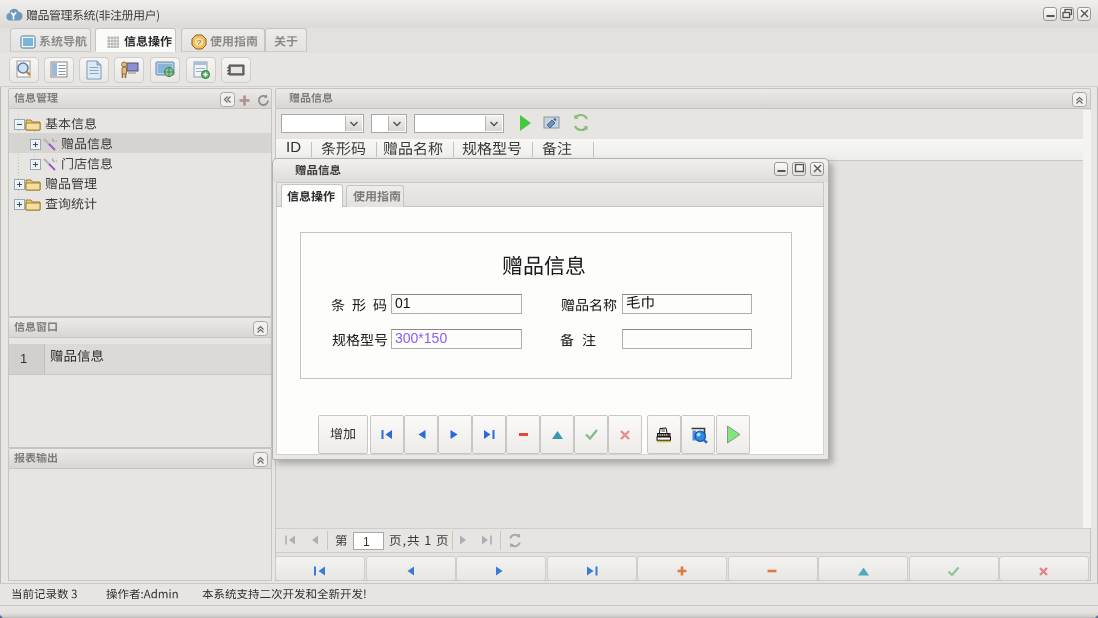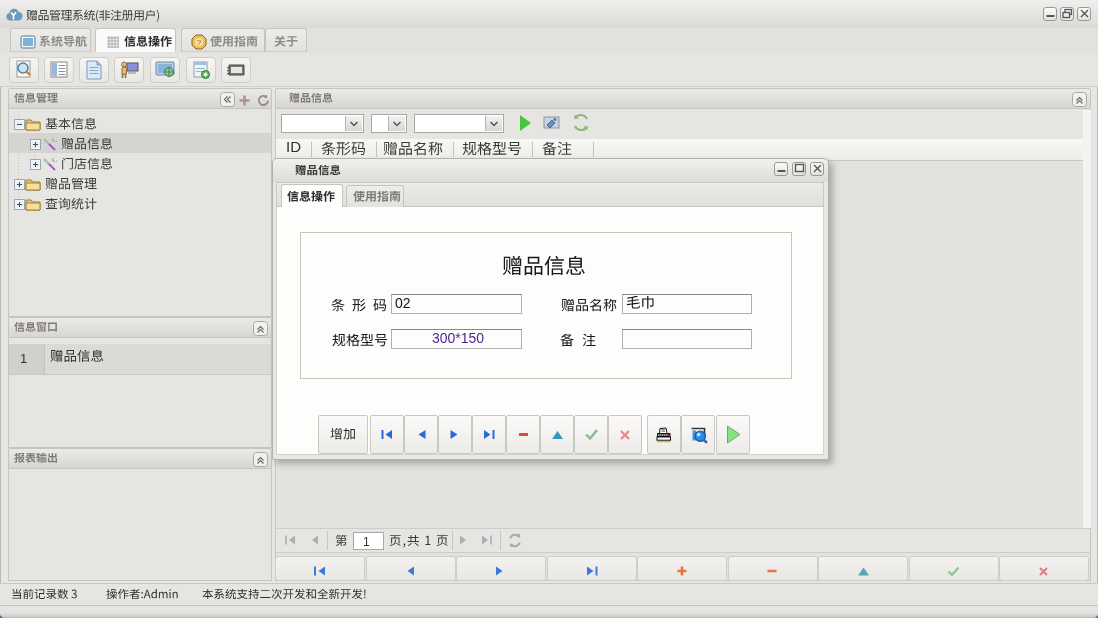--- a/index.html
+++ b/index.html
@@ -489,40 +489,40 @@
       <svg width="15" height="15" viewBox="0 0 15 15" style="display:block">
         <path transform="translate(0,11.2)" d="M11.8 -11.5C11.0 -10.4 9.4 -9.2 8.0 -8.5C8.3 -8.3 8.6 -8.0 8.8 -7.8C10.2 -8.6 11.8 -9.8 12.8 -11.1ZM12.2 -7.7C11.3 -6.5 9.6 -5.2 8.2 -4.5C8.4 -4.3 8.8 -3.9 8.9 -3.7C10.4 -4.5 12.1 -5.9 13.2 -7.3ZM12.6 -3.9C11.5 -2.1 9.5 -0.6 7.4 0.3C7.7 0.5 8.0 0.9 8.2 1.1C10.4 0.1 12.4 -1.6 13.6 -3.5ZM5.7 -9.9V-6.3H3.4V-9.9ZM0.6 -6.3V-5.3H2.4C2.3 -3.2 2.0 -1.2 0.5 0.5C0.8 0.6 1.1 1.0 1.3 1.2C3.0 -0.6 3.3 -3.0 3.4 -5.3H5.7V1.1H6.7V-5.3H8.2V-6.3H6.7V-9.9H8.0V-10.9H0.8V-9.9H2.4V-6.3Z" fill="#1a1a1a"></path>
       </svg>
     </div>
 <div class="svgt" style="left:373px;top:299px">
       <svg width="15" height="15" viewBox="0 0 15 15" style="display:block">
         <path transform="translate(0,11.2)" d="M5.7 -2.9V-1.9H11.1V-2.9ZM6.9 -9.1C6.8 -7.7 6.6 -5.8 6.4 -4.7H6.7L12.1 -4.7C11.8 -1.6 11.5 -0.4 11.1 -0.0C11.0 0.1 10.9 0.1 10.6 0.1C10.4 0.1 9.7 0.1 9.1 0.1C9.2 0.3 9.3 0.7 9.4 1.0C10.0 1.1 10.7 1.1 11.0 1.0C11.5 1.0 11.7 0.9 12.0 0.6C12.5 0.1 12.8 -1.4 13.1 -5.2C13.1 -5.3 13.2 -5.6 13.2 -5.6H11.4C11.6 -7.4 11.9 -9.5 12.0 -10.9L11.2 -11.0L11.1 -10.9H6.2V-10.0H10.9C10.8 -8.7 10.6 -7.0 10.4 -5.6H7.5C7.6 -6.7 7.8 -8.0 7.9 -9.0ZM0.7 -11.0V-10.1H2.4C2.0 -7.9 1.4 -5.9 0.4 -4.6C0.6 -4.3 0.8 -3.7 0.9 -3.5C1.1 -3.8 1.4 -4.2 1.6 -4.6V0.5H2.5V-0.6H5.1V-6.7H2.5C2.9 -7.8 3.2 -8.9 3.4 -10.1H5.5V-11.0ZM2.5 -5.8H4.2V-1.6H2.5Z" fill="#1a1a1a"></path>
       </svg>
     </div>
 <div class="abs" style="left:391px;top:294px;width:131px;height:20px;background:#fdfdfc;border:1px solid #b0aeac;border-top-color:#8a8886;box-sizing:border-box;">
-      <div style="margin:0 0 0 3px;font-size:14px;color:#111;">02</div>
+      <div style="margin:0 0 0 3px;font-size:14px;color:#111;">01</div>
     </div>
 <div class="svgt" style="left:561px;top:299px">
       <svg width="57" height="15" viewBox="0 0 57 15" style="display:block">
         <path transform="translate(0,11.2)" d="M2.9 -9.3V-5.3C2.9 -3.5 2.8 -1.0 0.6 0.4C0.7 0.6 1.0 0.8 1.1 1.0C3.5 -0.6 3.7 -3.3 3.7 -5.3V-9.3ZM3.5 -1.8C4.2 -1.1 4.9 -0.1 5.2 0.5L5.9 0.0C5.6 -0.6 4.8 -1.6 4.2 -2.3ZM1.2 -11.1V-2.5H2.0V-10.2H4.7V-2.5H5.6V-11.1ZM7.2 -8.4C7.6 -7.7 8.0 -6.8 8.1 -6.2L8.8 -6.5C8.6 -7.0 8.2 -7.9 7.8 -8.6ZM11.0 -8.6C10.8 -8.0 10.4 -7.1 10.1 -6.5L10.7 -6.3C11.0 -6.8 11.4 -7.6 11.7 -8.4ZM7.6 -1.5H11.3V-0.4H7.6ZM7.6 -2.3V-3.5H11.3V-2.3ZM6.2 -9.9V-5.1H12.8V-9.9H11.2C11.5 -10.4 11.9 -10.9 12.2 -11.5L11.2 -11.8C11.0 -11.3 10.5 -10.5 10.2 -9.9H8.0L8.8 -10.2C8.6 -10.6 8.2 -11.3 7.9 -11.8L7.0 -11.5C7.4 -11.0 7.7 -10.4 7.8 -9.9ZM6.7 -4.3V1.0H7.6V0.5H11.3V1.0H12.3V-4.3ZM7.0 -9.1H9.1V-5.9H7.0ZM9.8 -9.1H11.9V-5.9H9.8Z M18.2 -10.2H23.8V-7.5H18.2ZM17.2 -11.2V-6.5H24.9V-11.2ZM15.2 -5.0V1.1H16.2V0.4H19.1V1.0H20.1V-5.0ZM16.2 -0.7V-4.0H19.1V-0.7ZM21.7 -5.0V1.1H22.7V0.4H25.9V1.0H27.0V-5.0ZM22.7 -0.7V-4.0H25.9V-0.7Z M31.7 -7.4C32.4 -6.9 33.2 -6.2 33.8 -5.7C32.2 -4.8 30.4 -4.2 28.7 -3.8C28.9 -3.6 29.1 -3.1 29.2 -2.9C30.0 -3.0 30.8 -3.3 31.5 -3.5V1.1H32.6V0.4H38.8V1.1H39.9V-4.8H34.3C36.6 -6.0 38.7 -7.7 39.8 -10.0L39.1 -10.4L38.9 -10.4H34.0C34.3 -10.8 34.6 -11.2 34.9 -11.6L33.7 -11.8C32.9 -10.5 31.3 -8.9 29.0 -7.8C29.2 -7.6 29.6 -7.3 29.7 -7.0C31.0 -7.7 32.1 -8.5 33.1 -9.4H38.3C37.4 -8.2 36.2 -7.1 34.8 -6.2C34.2 -6.8 33.2 -7.5 32.5 -8.0ZM38.8 -0.6H32.6V-3.8H38.8Z M49.2 -6.3C48.8 -4.5 48.3 -2.8 47.5 -1.7C47.7 -1.6 48.2 -1.3 48.3 -1.1C49.1 -2.4 49.8 -4.2 50.1 -6.1ZM52.9 -6.2C53.6 -4.6 54.2 -2.6 54.3 -1.3L55.3 -1.6C55.1 -2.9 54.5 -4.9 53.9 -6.4ZM49.4 -11.7C49.1 -9.9 48.5 -8.2 47.7 -6.9V-7.7H45.9V-10.2C46.6 -10.4 47.2 -10.6 47.7 -10.8L47.1 -11.6C46.1 -11.2 44.4 -10.8 42.9 -10.5C43.0 -10.3 43.1 -9.9 43.2 -9.7C43.7 -9.8 44.3 -9.9 44.9 -10.0V-7.7H42.8V-6.8H44.8C44.3 -5.2 43.3 -3.3 42.5 -2.3C42.6 -2.1 42.9 -1.7 43.0 -1.4C43.7 -2.3 44.4 -3.7 44.9 -5.1V1.1H45.9V-5.2C46.4 -4.6 46.9 -3.8 47.1 -3.4L47.7 -4.2C47.5 -4.5 46.3 -5.8 45.9 -6.2V-6.8H47.6L47.5 -6.7C47.8 -6.6 48.2 -6.3 48.4 -6.1C48.9 -6.9 49.4 -7.8 49.7 -8.9H51.1V-0.2C51.1 0.0 51.1 0.1 50.9 0.1C50.7 0.1 50.1 0.1 49.4 0.1C49.6 0.3 49.8 0.8 49.8 1.1C50.7 1.1 51.3 1.0 51.7 0.9C52.1 0.7 52.2 0.4 52.2 -0.2V-8.9H54.1C53.9 -8.4 53.6 -7.9 53.3 -7.4L54.3 -7.1C54.7 -7.9 55.1 -8.9 55.4 -9.8L54.7 -10.0L54.6 -9.9H50.1C50.2 -10.4 50.3 -11.0 50.5 -11.5Z" fill="#1a1a1a"></path>
       </svg>
     </div>
 <div class="abs" style="left:622px;top:294px;width:130px;height:20px;background:#fdfdfc;border:1px solid #b0aeac;border-top-color:#8a8886;box-sizing:border-box;"></div>
 <div class="svgt" style="left:626px;top:296px">
       <svg width="30" height="15" viewBox="0 0 30 15" style="display:block">
         <path transform="translate(0,11.6)" d="M0.9 -3.5 1.0 -2.4 5.8 -3.1V-1.1C5.8 0.5 6.3 0.9 8.1 0.9C8.5 0.9 11.4 0.9 11.8 0.9C13.4 0.9 13.7 0.3 13.9 -1.8C13.6 -1.8 13.2 -2.0 12.9 -2.2C12.8 -0.5 12.6 -0.2 11.7 -0.2C11.1 -0.2 8.6 -0.2 8.1 -0.2C7.1 -0.2 6.9 -0.3 6.9 -1.1V-3.2L13.6 -4.1L13.4 -5.1L6.9 -4.3V-6.5L12.6 -7.3L12.5 -8.3L6.9 -7.6V-9.8C8.8 -10.2 10.6 -10.7 12.0 -11.2L11.0 -12.1C8.8 -11.2 4.7 -10.4 1.0 -9.9C1.2 -9.6 1.3 -9.2 1.4 -8.9C2.8 -9.1 4.3 -9.4 5.8 -9.6V-7.4L1.3 -6.8L1.5 -5.8L5.8 -6.4V-4.1Z M16.2 -9.2V-0.9H17.4V-8.1H21.2V1.2H22.4V-8.1H26.4V-2.3C26.4 -2.0 26.3 -2.0 26.0 -2.0C25.7 -2.0 24.7 -2.0 23.6 -2.0C23.8 -1.7 24.0 -1.2 24.1 -0.9C25.4 -0.9 26.3 -0.9 26.8 -1.1C27.3 -1.3 27.5 -1.6 27.5 -2.3V-9.2H22.4V-12.2H21.2V-9.2Z" fill="#111111"></path>
       </svg>
     </div>
 <div class="svgt" style="left:332px;top:334px">
       <svg width="57" height="15" viewBox="0 0 57 15" style="display:block">
         <path transform="translate(0,11.2)" d="M6.7 -11.1V-3.6H7.7V-10.2H11.5V-3.6H12.6V-11.1ZM2.9 -11.6V-9.4H0.9V-8.5H2.9V-7.1L2.9 -6.2H0.6V-5.2H2.9C2.7 -3.3 2.2 -1.2 0.5 0.2C0.8 0.4 1.1 0.8 1.3 1.0C2.6 -0.2 3.3 -1.8 3.6 -3.3C4.2 -2.6 5.0 -1.5 5.4 -0.9L6.1 -1.7C5.8 -2.2 4.3 -3.9 3.8 -4.4L3.9 -5.2H6.0V-6.2H3.9L3.9 -7.1V-8.5H5.8V-9.4H3.9V-11.6ZM9.1 -9.0V-6.3C9.1 -4.1 8.7 -1.5 5.2 0.4C5.4 0.5 5.7 0.9 5.8 1.1C8.0 0.0 9.1 -1.5 9.6 -3.0V-0.4C9.6 0.6 10.0 0.8 10.9 0.8H12.0C13.1 0.8 13.3 0.3 13.4 -1.9C13.2 -2.0 12.8 -2.1 12.6 -2.3C12.5 -0.4 12.4 -0.0 12.0 -0.0H11.0C10.7 -0.0 10.5 -0.1 10.5 -0.5V-4.1H9.9C10.1 -4.8 10.1 -5.6 10.1 -6.3V-9.0Z M22.1 -9.3H25.1C24.7 -8.5 24.1 -7.6 23.5 -6.9C22.8 -7.6 22.3 -8.4 21.9 -9.1ZM16.8 -11.8V-8.8H14.7V-7.8H16.7C16.3 -5.8 15.3 -3.6 14.4 -2.5C14.6 -2.2 14.8 -1.8 14.9 -1.5C15.6 -2.5 16.3 -4.0 16.8 -5.6V1.1H17.8V-6.0C18.3 -5.3 18.7 -4.6 19.0 -4.2L19.6 -5.0C19.3 -5.3 18.2 -6.7 17.8 -7.2V-7.8H19.4L19.1 -7.5C19.3 -7.3 19.7 -7.0 19.9 -6.8C20.4 -7.2 20.9 -7.7 21.3 -8.3C21.7 -7.6 22.2 -6.9 22.8 -6.3C21.6 -5.3 20.2 -4.5 18.8 -4.1C19.0 -3.9 19.2 -3.5 19.4 -3.2C19.7 -3.4 20.1 -3.5 20.5 -3.7V1.1H21.4V0.5H25.4V1.1H26.4V-3.8L27.0 -3.5C27.2 -3.8 27.5 -4.2 27.7 -4.4C26.3 -4.8 25.1 -5.5 24.2 -6.3C25.1 -7.3 25.9 -8.5 26.4 -10.0L25.8 -10.3L25.6 -10.2H22.6C22.8 -10.7 23.0 -11.1 23.2 -11.5L22.1 -11.8C21.6 -10.3 20.7 -9.0 19.6 -8.0V-8.8H17.8V-11.8ZM21.4 -0.4V-3.1H25.4V-0.4ZM21.2 -4.0C22.0 -4.5 22.8 -5.0 23.5 -5.6C24.1 -5.0 24.9 -4.5 25.9 -4.0Z M36.9 -11.0V-6.3H37.9V-11.0ZM39.5 -11.7V-5.4C39.5 -5.2 39.5 -5.2 39.2 -5.2C39.0 -5.2 38.3 -5.2 37.5 -5.2C37.7 -4.9 37.8 -4.5 37.9 -4.2C38.9 -4.2 39.5 -4.2 40.0 -4.4C40.4 -4.5 40.5 -4.8 40.5 -5.4V-11.7ZM33.4 -10.3V-8.3H31.7V-8.4V-10.3ZM28.9 -8.3V-7.4H30.6C30.5 -6.5 30.0 -5.5 28.8 -4.8C29.0 -4.6 29.4 -4.2 29.5 -4.0C30.9 -4.9 31.5 -6.2 31.6 -7.4H33.4V-4.4H34.4V-7.4H36.0V-8.3H34.4V-10.3H35.7V-11.2H29.4V-10.3H30.7V-8.4V-8.3ZM34.5 -4.6V-3.1H30.1V-2.1H34.5V-0.4H28.7V0.6H41.3V-0.4H35.6V-2.1H39.9V-3.1H35.6V-4.6Z M45.6 -10.2H52.3V-8.3H45.6ZM44.6 -11.2V-7.4H53.4V-11.2ZM42.9 -6.2V-5.2H45.8C45.5 -4.3 45.1 -3.4 44.8 -2.7H52.2C51.9 -1.1 51.6 -0.3 51.3 0.0C51.1 0.1 50.9 0.1 50.6 0.1C50.2 0.1 49.2 0.1 48.2 0.0C48.4 0.3 48.6 0.7 48.6 1.0C49.5 1.1 50.5 1.1 50.9 1.1C51.5 1.1 51.8 1.0 52.2 0.7C52.7 0.3 53.0 -0.8 53.4 -3.1C53.4 -3.3 53.4 -3.6 53.4 -3.6H46.4L46.9 -5.2H55.1V-6.2Z" fill="#1a1a1a"></path>
       </svg>
     </div>
 <div class="abs" style="left:391px;top:329px;width:131px;height:20px;background:#fdfdfc;border:1px solid #b0aeac;border-top-color:#8a8886;box-sizing:border-box;">
-      <div style="margin:0 0 0 3px;font-size:14px;color:#4c1d95;text-align:center;">300*150</div>
+      <div style="margin:0 0 0 3px;font-size:14px;color:#8b5cf6;">300*150</div>
     </div>
 <div class="svgt" style="left:560px;top:334px">
       <svg width="15" height="15" viewBox="0 0 15 15" style="display:block">
         <path transform="translate(0,11.2)" d="M9.6 -9.6C8.9 -8.9 8.0 -8.3 7.0 -7.8C6.0 -8.2 5.2 -8.8 4.6 -9.5L4.8 -9.6ZM5.2 -11.8C4.5 -10.6 3.1 -9.2 1.1 -8.2C1.3 -8.1 1.6 -7.7 1.8 -7.5C2.6 -7.9 3.3 -8.3 3.9 -8.8C4.4 -8.2 5.1 -7.7 5.9 -7.3C4.2 -6.6 2.2 -6.1 0.4 -5.8C0.6 -5.6 0.8 -5.1 0.9 -4.8C2.9 -5.2 5.1 -5.8 7.0 -6.7C8.7 -5.8 10.8 -5.3 13.0 -5.0C13.1 -5.3 13.4 -5.7 13.6 -6.0C11.6 -6.2 9.7 -6.6 8.1 -7.3C9.4 -8.1 10.6 -9.0 11.3 -10.2L10.6 -10.6L10.4 -10.6H5.6C5.9 -10.9 6.1 -11.2 6.3 -11.6ZM3.5 -1.8H6.4V-0.3H3.5ZM3.5 -2.7V-4.1H6.4V-2.7ZM10.4 -1.8V-0.3H7.5V-1.8ZM10.4 -2.7H7.5V-4.1H10.4ZM2.4 -5.0V1.1H3.5V0.7H10.4V1.1H11.6V-5.0Z" fill="#1a1a1a"></path>
       </svg>
     </div>
 <div class="svgt" style="left:582px;top:334px">
       <svg width="15" height="15" viewBox="0 0 15 15" style="display:block">
         <path transform="translate(0,11.2)" d="M1.3 -10.8C2.2 -10.4 3.4 -9.7 4.0 -9.3L4.6 -10.1C4.0 -10.6 2.8 -11.2 1.9 -11.6ZM0.6 -7.0C1.5 -6.5 2.6 -5.9 3.2 -5.4L3.8 -6.3C3.2 -6.7 2.0 -7.4 1.2 -7.7ZM1.0 0.3 1.9 1.0C2.7 -0.3 3.7 -2.1 4.4 -3.6L3.7 -4.3C2.9 -2.7 1.8 -0.8 1.0 0.3ZM7.7 -11.5C8.1 -10.7 8.6 -9.8 8.8 -9.1L9.9 -9.5C9.6 -10.2 9.1 -11.1 8.6 -11.8ZM4.7 -9.1V-8.1H8.4V-4.9H5.2V-3.9H8.4V-0.3H4.2V0.7H13.5V-0.3H9.5V-3.9H12.6V-4.9H9.5V-8.1H13.1V-9.1Z" fill="#1a1a1a"></path>
       </svg>

